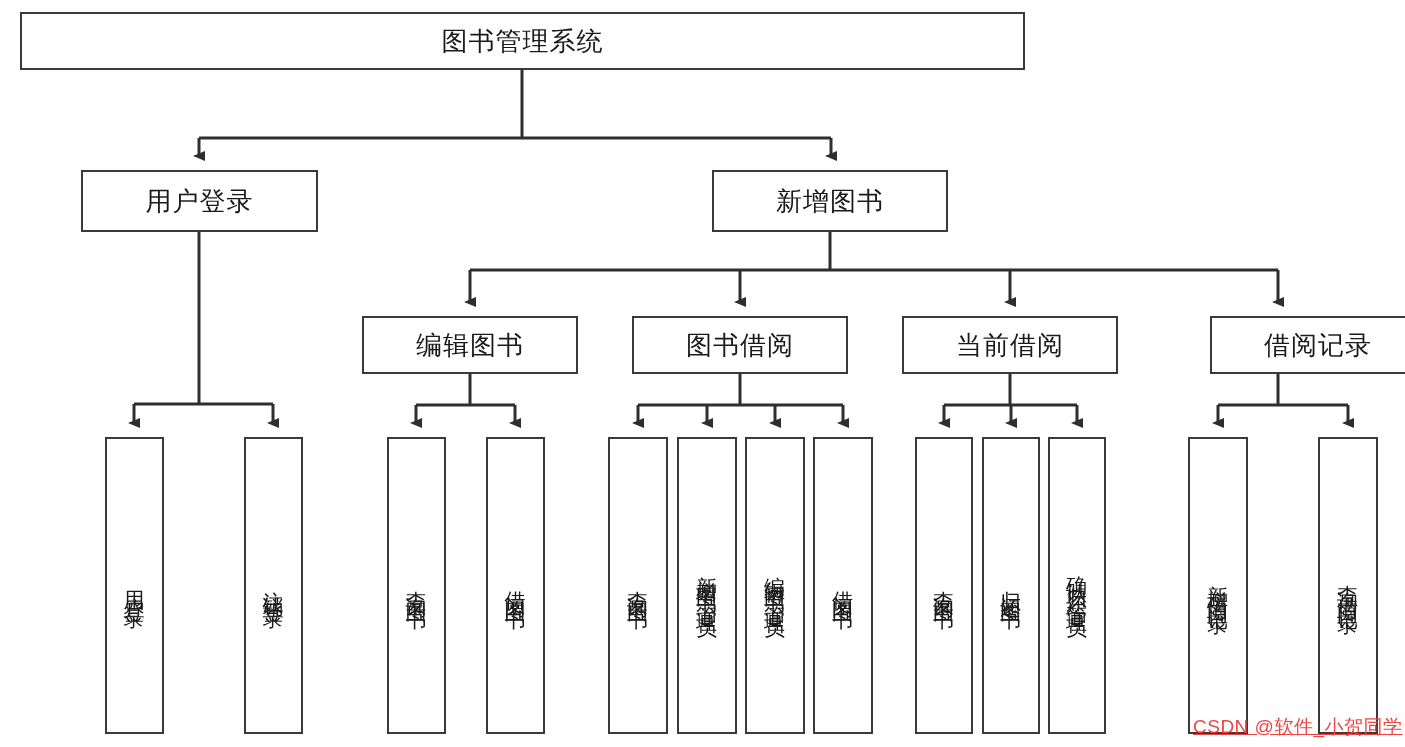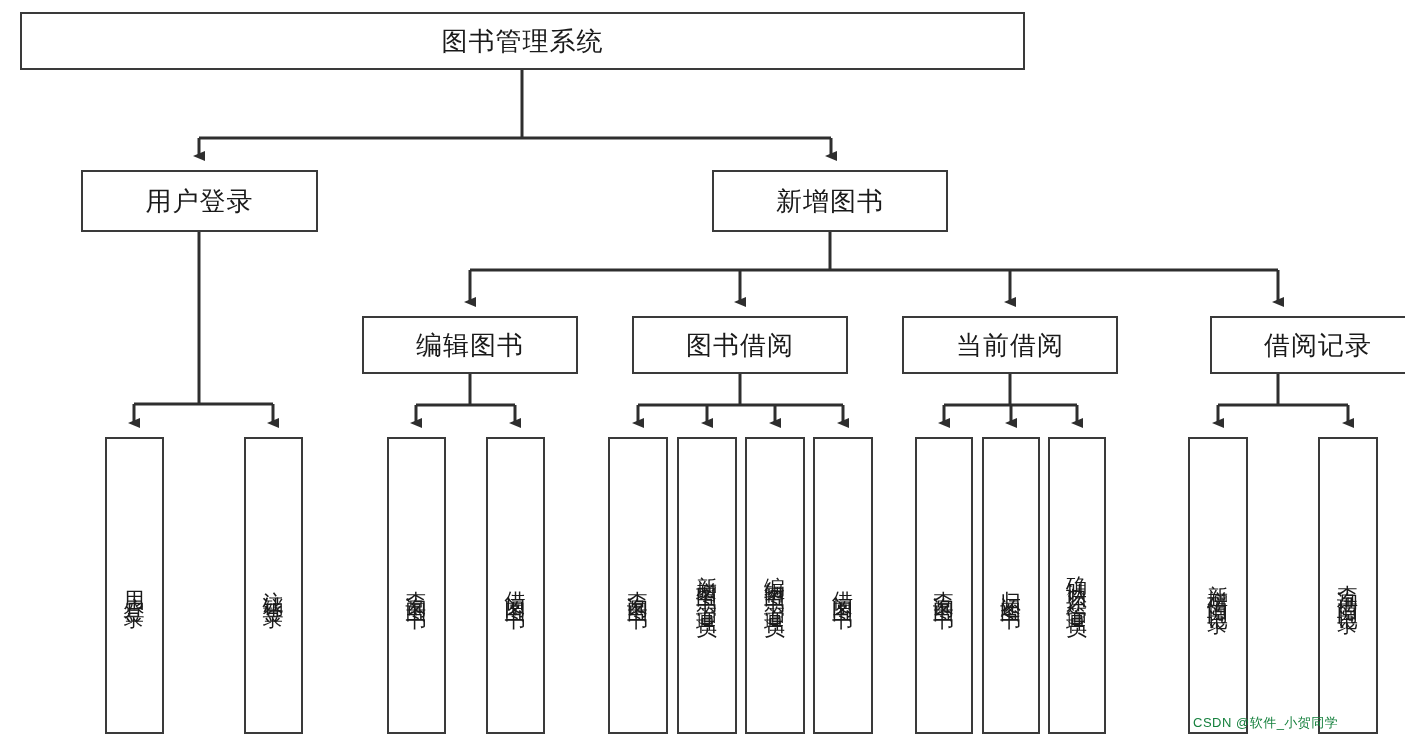--- a/index.html
+++ b/index.html
@@ -47,24 +47,25 @@
     text-orientation: upright;
     letter-spacing: 6px;
     line-height: 1;
     white-space: nowrap;
   }
   .node .htext {
     white-space: nowrap;
   }
   .watermark {
     position: absolute;
-    color: #15803d;
-    font-size: 13px;
+    color: #ef4444;
+    font-size: 19px;
     white-space: nowrap;
     letter-spacing: 0.5px;
+    text-decoration: underline;
   }
 </style>
 </head>
 <body>
 
 <div id="canvas">
 
   <svg class="edges" viewBox="0 0 1405 747" xmlns="http://www.w3.org/2000/svg">
     <defs>
       <marker id="arrow" markerWidth="12" markerHeight="12" refX="5" refY="6" orient="auto" markerUnits="userSpaceOnUse">

